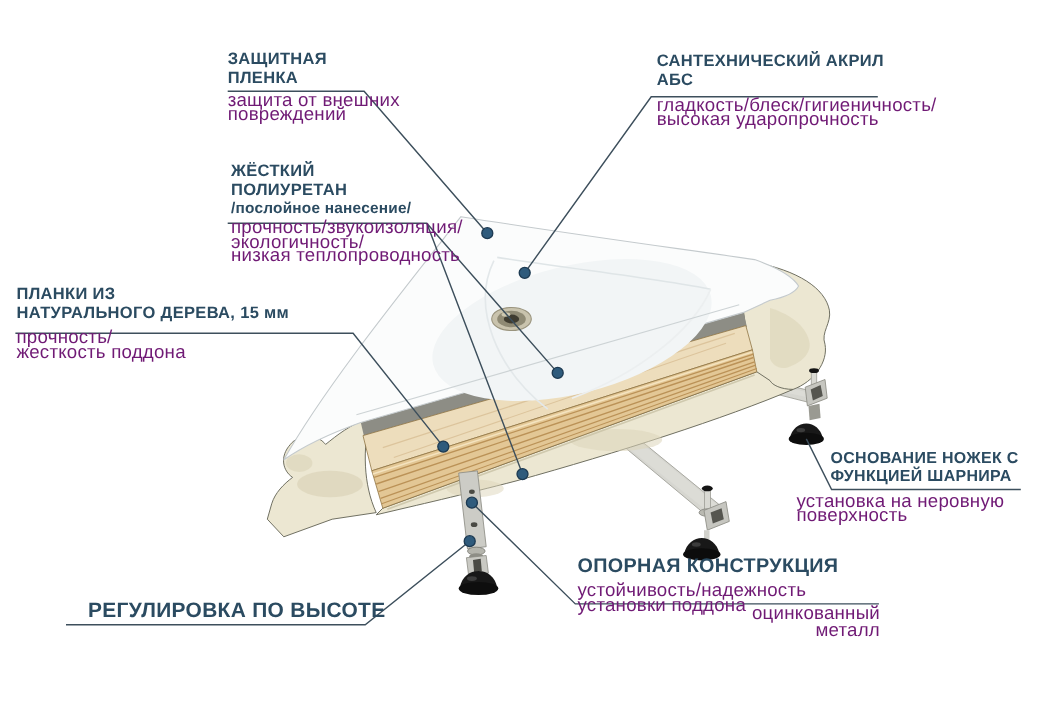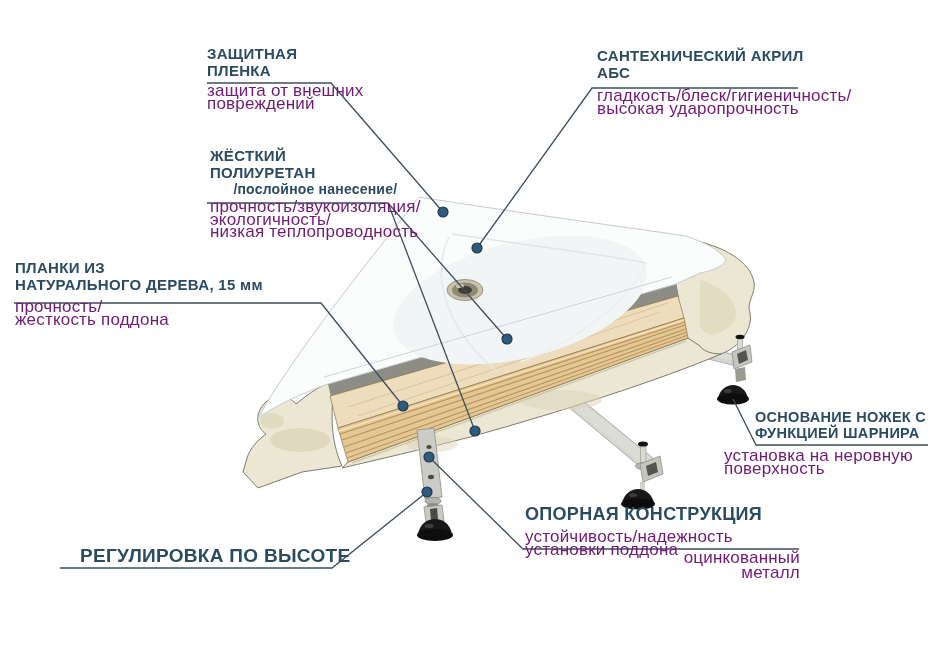--- a/index.html
+++ b/index.html
@@ -8,21 +8,21 @@
     font-family:"Liberation Sans", sans-serif;overflow:hidden;
   }
   .stage svg{position:absolute;left:0;top:0;z-index:1;}
   .lbl{position:absolute;z-index:2;}
   .lbl .t{
     color:#2b4b61;font-weight:bold;font-size:15px;line-height:17px;
     letter-spacing:.3px;white-space:nowrap;
   }
   .lbl .sub{
     color:#2b4b61;font-weight:bold;font-size:14px;line-height:16px;
-    letter-spacing:.2px;white-space:nowrap;text-align:center;
+    letter-spacing:.2px;white-space:nowrap;
   }
   .lbl .d{
     color:#701a75;font-size:17px;line-height:12.5px;letter-spacing:.2px;
     white-space:nowrap;
   }
   .lbl .d{margin-top:0;}
   .big{font-size:19px !important;line-height:20px !important;margin-left:20px;}
   .mid{font-size:18px !important;line-height:19px !important;}
   .small-t{font-size:14.5px !important;line-height:16px !important;}
   .center{}

